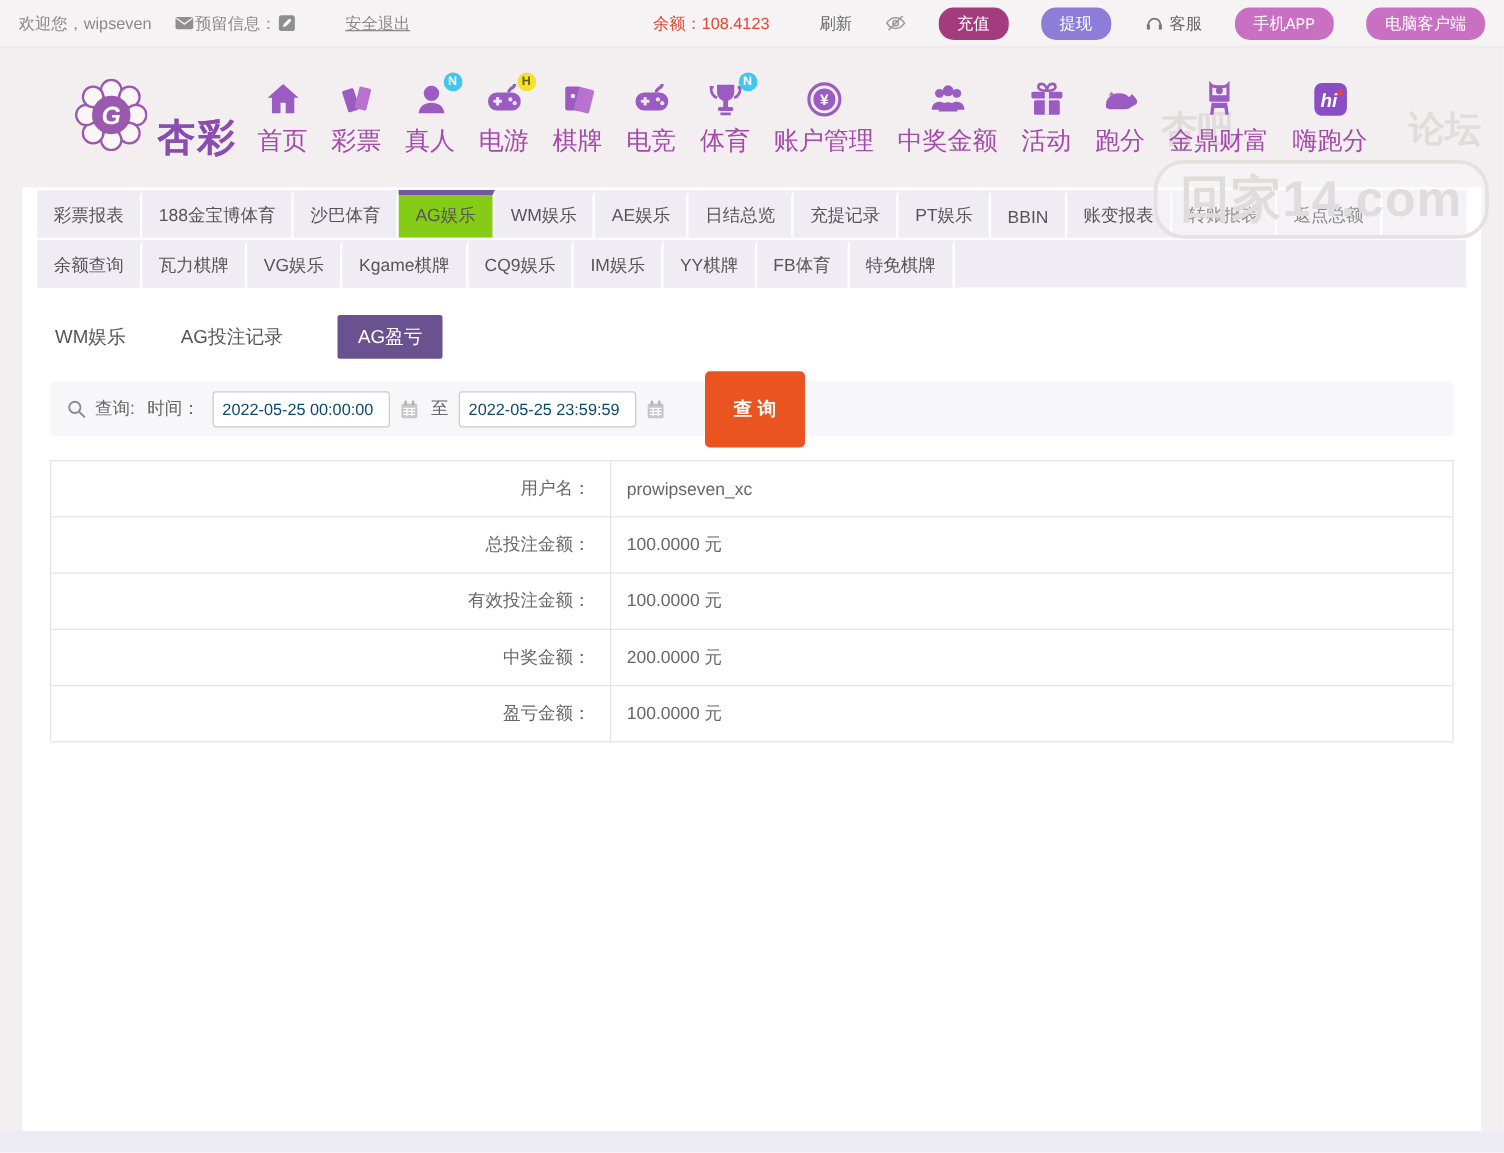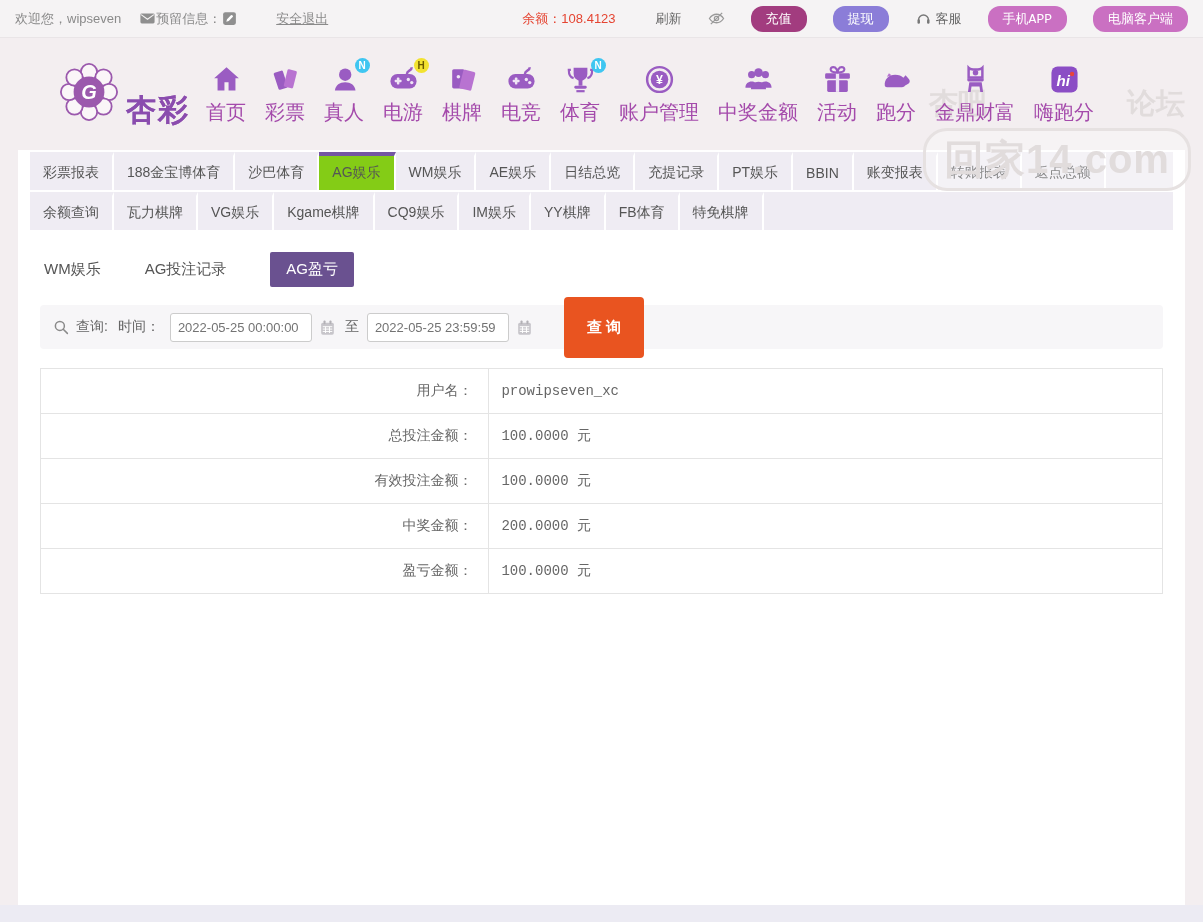--- a/index.html
+++ b/index.html
@@ -56,32 +56,32 @@
   .subtabs{ display:flex; align-items:center; gap:44px; padding:20px 14px 16px; }
   .subtab{ font-size:15px; color:#555; cursor:pointer; }
   .subtab.active{ background:var(--subtab-active); color:#fff; padding:8px 16px; border-radius:2px; }
   
   .searchbar{ margin:2px 10px 0; background:#f7f6f8; border-radius:4px; height:44px;
               display:flex; align-items:center; padding:0 12px; font-size:14px; color:#666; }
   .sb-ico{ width:18px; height:18px; margin-right:6px; }
   .sb-ico svg{ width:100%; height:100%; display:block; }
   .sb-label{ margin-right:10px; }
   .time-input{ width:142px; height:29px; border:1px solid #ccc; border-radius:3px; padding:0 7px;
-               font-size:13px; color:#737373; font-family:inherit; background:#fff; }
+               font-size:13px; color:#0c4a6e; font-family:inherit; background:#fff; }
   .cal-ico{ width:19px; height:19px; margin:0 8px 0 6px; cursor:pointer; }
   .cal-ico svg{ width:100%; height:100%; display:block; }
   .to-label{ margin-right:8px; }
   .search-btn{ margin-left:22px; background:var(--accent-orange); color:#fff; border:none; border-radius:4px;
                padding:21px 23px; font-size:15px; font-weight:bold; cursor:pointer; font-family:inherit; white-space:nowrap; }
   
   .report-table{ margin:19px 10px 0; border:1px solid #e4e4e4; border-bottom:none; }
   .trow{ display:flex; height:45px; border-bottom:1px solid #e4e4e4; font-size:14px; color:#666; }
   .tlabel{ width:40%; display:flex; align-items:center; justify-content:flex-end;
            padding-right:16px; border-right:1px solid #e4e4e4; }
-  .tvalue{ display:flex; align-items:center; padding-left:12px;font-family:Liberation Mono, monospace; }
+  .tvalue{ display:flex; align-items:center; padding-left:12px; }
   
   .footer-strip{ height:17px; background:#ecebf3; }
 </style>
 </head>
 <body>
 
 <div class="topbar">
   <div class="tb-left">
     <span class="welcome">欢迎您，wipseven</span>
     <span class="tb-ico">

